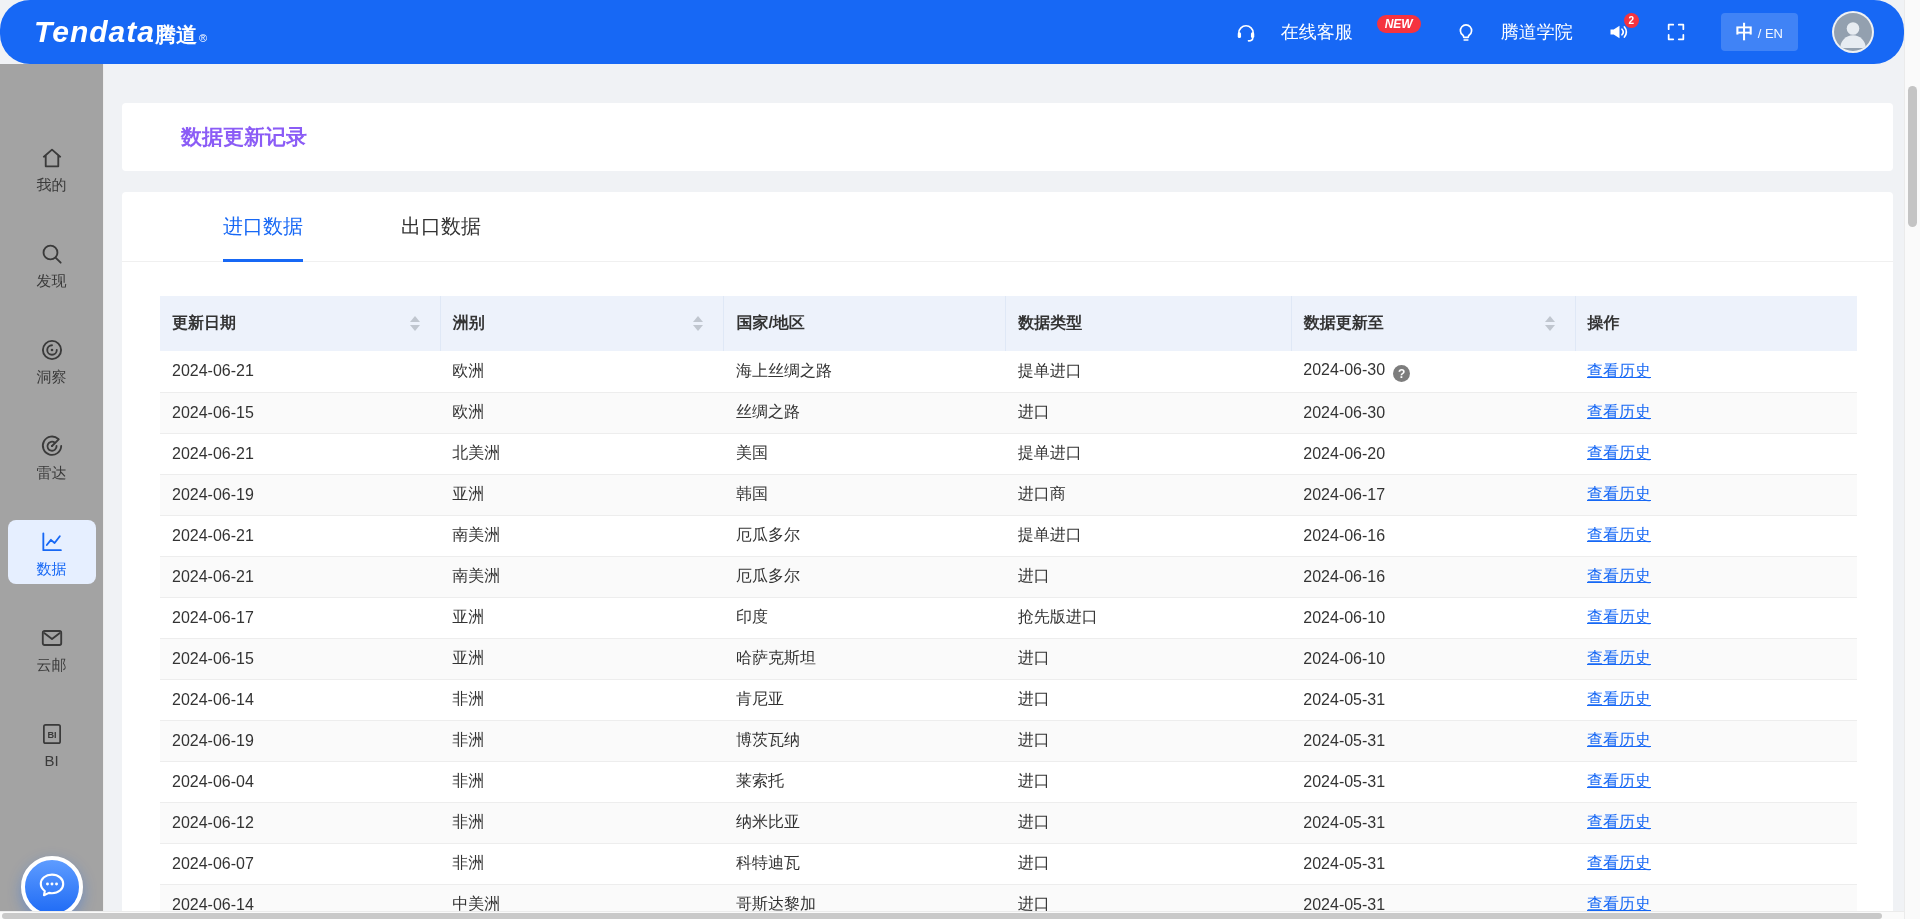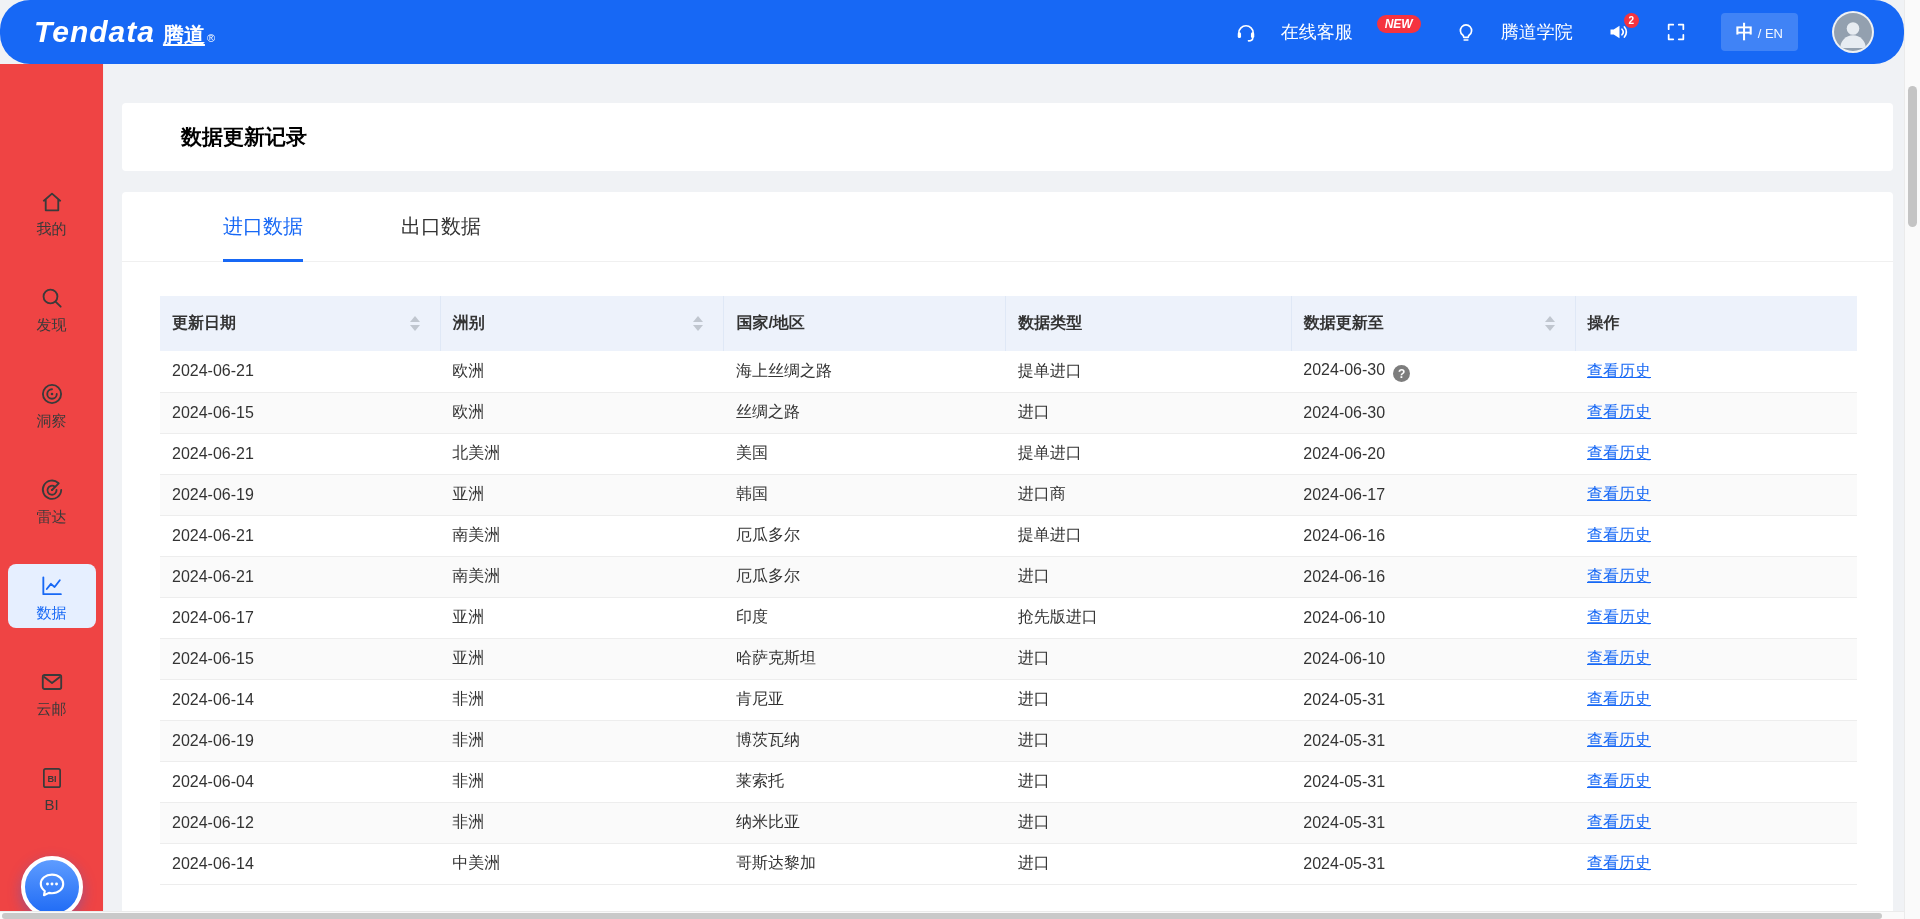--- a/index.html
+++ b/index.html
@@ -19,21 +19,21 @@
   }
   
   .topbar{
     position:absolute;top:0;left:0;width:1904px;height:64px;
     background:var(--brand);
     display:flex;align-items:center;justify-content:space-between;
     padding:0 30px 0 34px;color:#fff;z-index:5;border-radius:30px;
   }
   .logo{display:flex;align-items:baseline;cursor:pointer;}
   .logo-en{font-size:30px;font-weight:bold;font-style:italic;letter-spacing:1px;}
-  .logo-cn{font-size:21px;margin-left:8px;font-weight:bold;text-decoration:underline;}
+  .logo-cn{font-size:21px;font-weight:bold;}
   .logo-reg{font-size:11px;vertical-align:top;margin-left:2px;}
   .topbar-right{display:flex;align-items:center;gap:34px;}
   .top-item{display:flex;align-items:center;gap:24px;font-size:18px;cursor:pointer;position:relative;}
   .top-item svg,.icon-btn svg{display:block;}
   .new-badge{
     background:var(--badge-red);color:#fff;font-size:12px;font-weight:bold;font-style:italic;
     border-radius:9px;padding:2px 8px;margin-left:0;transform:translateY(-8px);
   }
   .icon-btn{position:relative;cursor:pointer;display:flex;align-items:center;}
   .notif-badge{
@@ -47,22 +47,22 @@
   }
   .lang-zh{font-size:18px;font-weight:bold;}
   .lang-rest{font-size:13px;opacity:.95;}
   .avatar{
     width:42px;height:42px;border-radius:50%;background:#93a0af;
     border:2px solid rgba(255,255,255,.85);overflow:hidden;cursor:pointer;
     display:flex;align-items:flex-end;justify-content:center;
   }
   
   .sidebar{
-    position:absolute;top:64px;left:0;width:104px;height:855px;background:#ef4444;
-    border-right:1px solid #ededed;z-index:4;padding-top:116px;
+    position:absolute;top:64px;left:0;width:104px;height:855px;background:#a3a3a3;
+    border-right:1px solid #ededed;z-index:4;padding-top:72px;
     display:flex;flex-direction:column;align-items:center;
   }
   .side-item{
     width:88px;height:64px;margin-bottom:32px;border-radius:8px;
     display:flex;flex-direction:column;align-items:center;justify-content:center;
     gap:5px;cursor:pointer;color:#3a3a3a;
   }
   .side-item .side-icon{color:#3a3a3a;height:27px;display:flex;align-items:center;}
   .side-label{font-size:15px;line-height:1;}
   .side-item.active{background:#e6efff;color:var(--brand);}
@@ -70,21 +70,21 @@
   .chat-fab{
     position:absolute;left:21px;top:792px;width:62px;height:62px;border-radius:50%;
     background:linear-gradient(180deg,#5e9cff 0%,#1f6bf5 100%);
     border:4px solid #fff;box-shadow:0 5px 14px rgba(23,104,245,.35);
     display:flex;align-items:center;justify-content:center;cursor:pointer;
   }
   
   .main{position:absolute;top:64px;left:104px;width:1800px;height:855px;padding:39px 11px 0 18px;}
   .card{background:#fff;border-radius:4px;}
   .title-card{height:68px;display:flex;align-items:center;padding-left:59px;margin-bottom:21px;}
-  .page-title{font-size:21px;font-weight:bold;color:#000000;}
+  .page-title{font-size:21px;font-weight:bold;color:#8b5cf6;}
   .content-card{height:760px;overflow:hidden;}
   .tabs{
     height:70px;display:flex;align-items:stretch;gap:59px;padding-left:62px;
     border-bottom:1px solid #f0f0f0;
   }
   .tab{
     display:flex;align-items:center;font-size:20px;font-weight:normal;color:#333;
     cursor:pointer;position:relative;margin-left:39px;
   }
   .tab.active{color:var(--brand);}
@@ -427,20 +427,28 @@
   </tr>
             <tr>
     <td>2024-06-12</td>
     <td>非洲</td>
     <td>纳米比亚</td>
     <td>进口</td>
     <td><span>2024-05-31</span></td>
     <td><a class="link">查看历史</a></td>
   </tr>
             <tr>
+    <td>2024-06-07</td>
+    <td>非洲</td>
+    <td>科特迪瓦</td>
+    <td>进口</td>
+    <td><span>2024-05-31</span></td>
+    <td><a class="link">查看历史</a></td>
+  </tr>
+            <tr>
     <td>2024-06-14</td>
     <td>中美洲</td>
     <td>哥斯达黎加</td>
     <td>进口</td>
     <td><span>2024-05-31</span></td>
     <td><a class="link">查看历史</a></td>
   </tr>
           </tbody>
       </table>
     </div>

